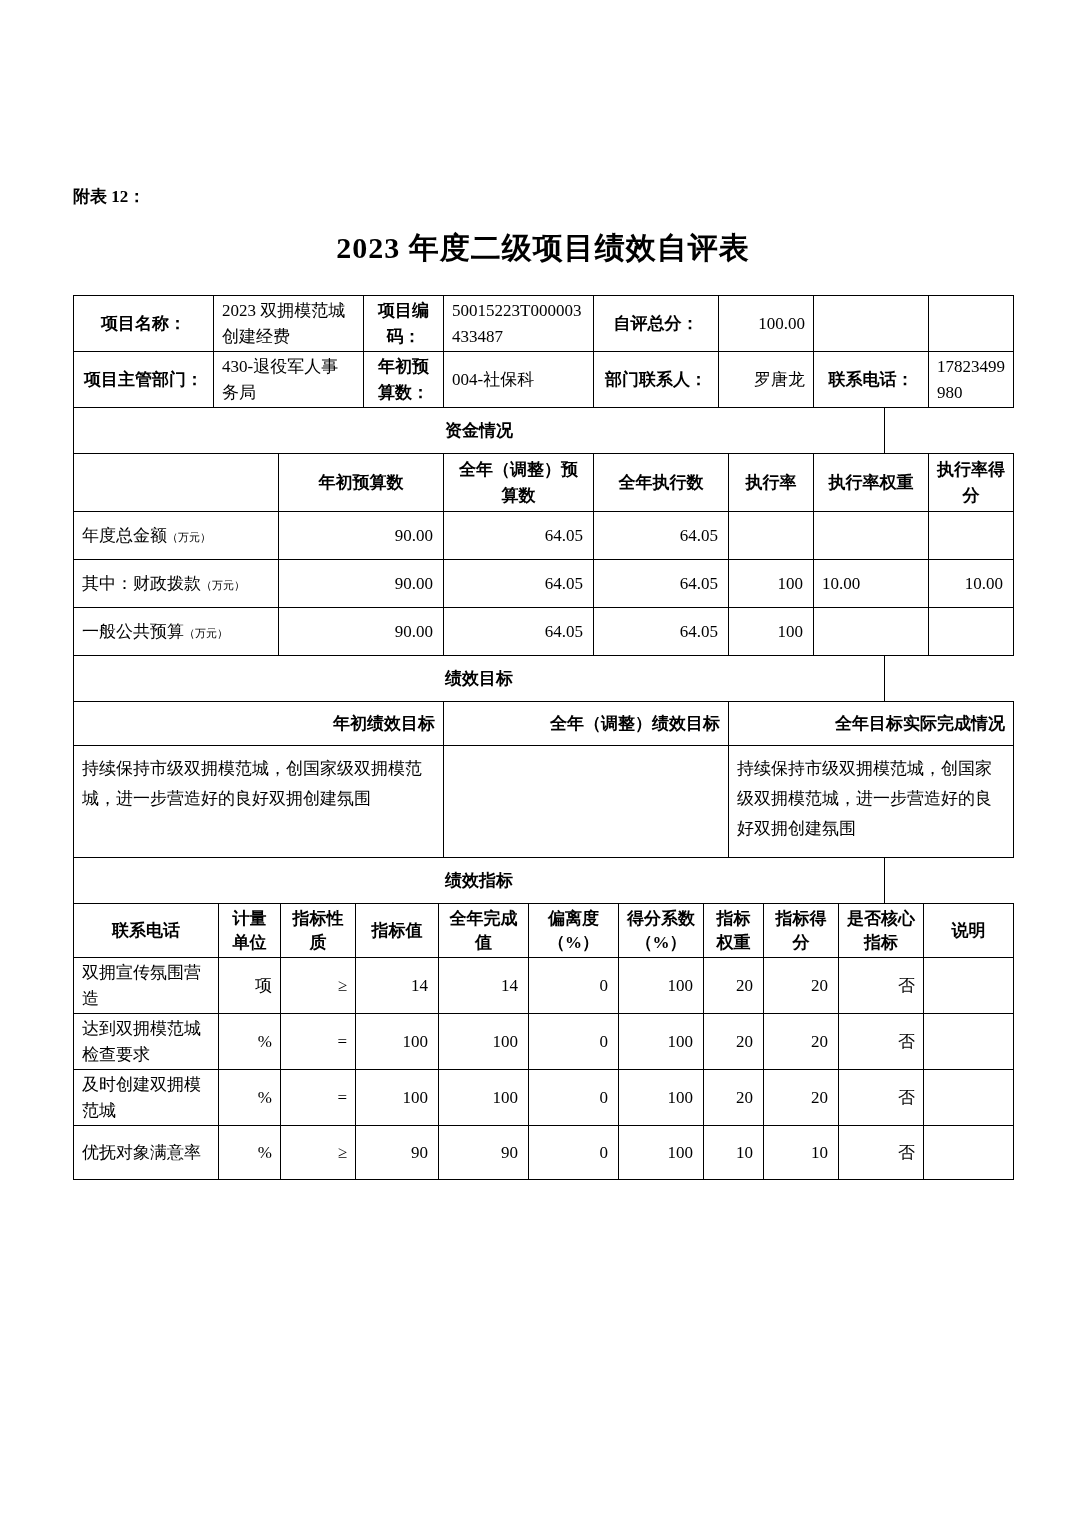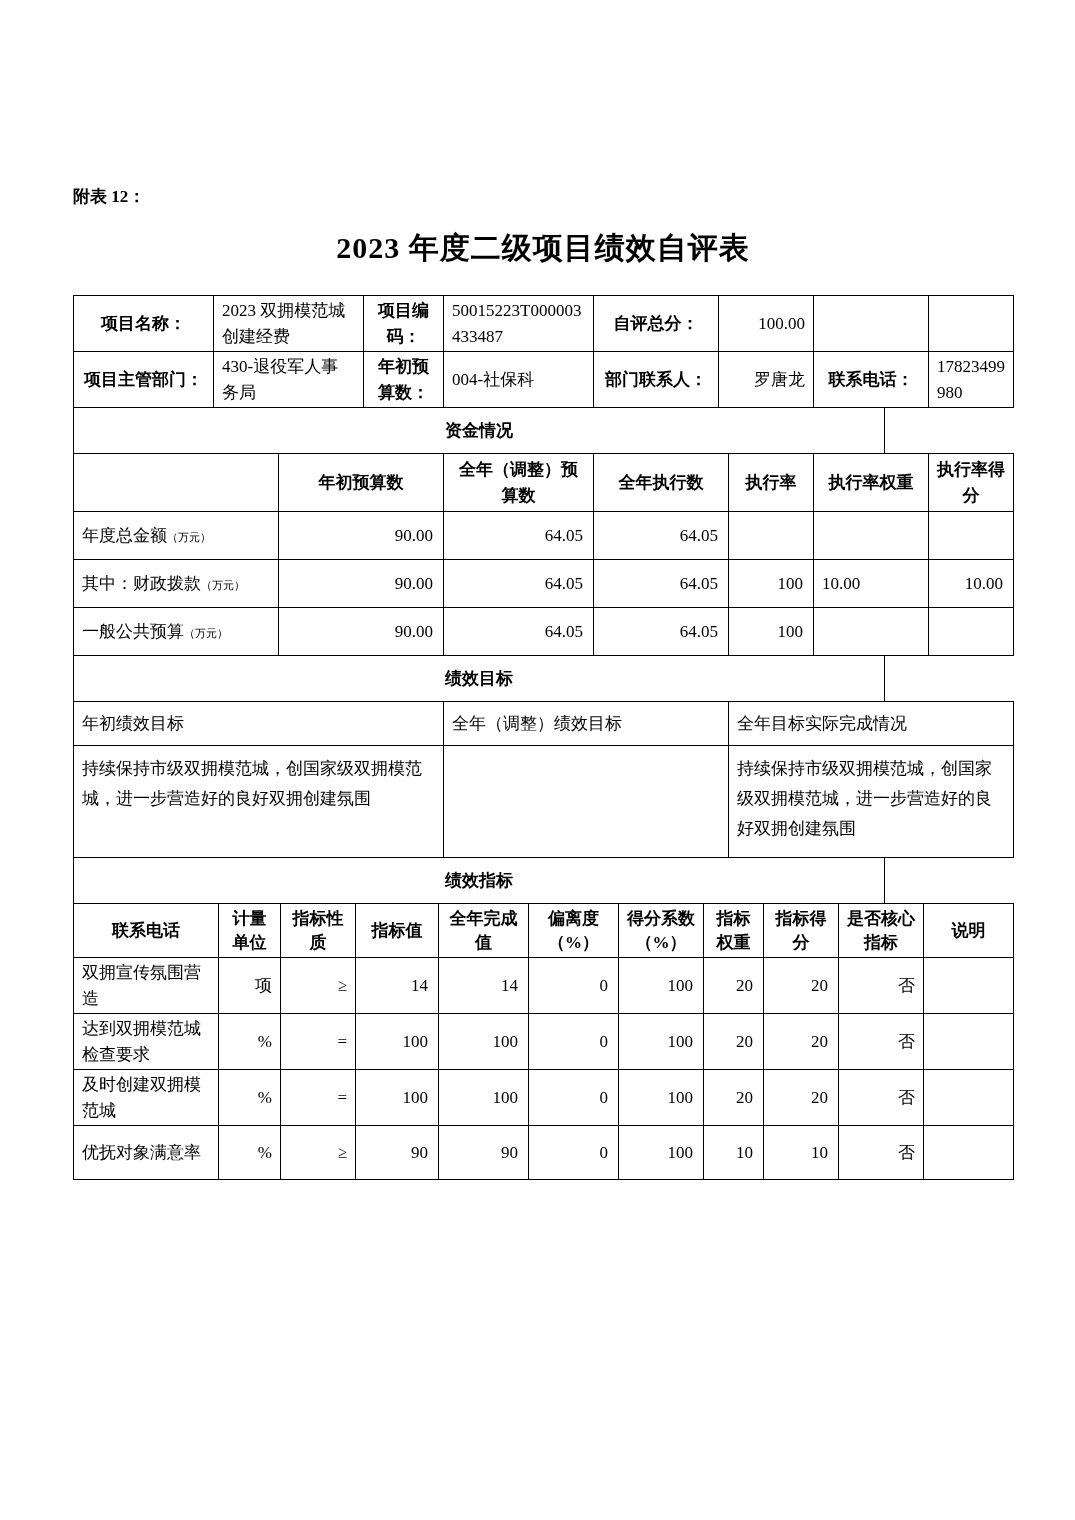--- a/index.html
+++ b/index.html
@@ -37,21 +37,21 @@
   .lbl { font-weight:bold; text-align:center; }
   .c { text-align:right; }
   .l { text-align:left; }
   .r { text-align:right; padding-right:10px !important; }
   .brk { word-break:break-all;margin-top:29px; }
   .small { font-size:11px; }
   .t-info td { height:55px; }
   .sec td { height:46px; font-weight:bold; text-align:center; }
   .t-fund tr.hdr td { height:58px; font-weight:bold; text-align:center; }
   .t-fund tr.data td { height:48px; }
-  .t-goals tr.hdr td { height:44px; font-weight:normal; text-align:left; }
+  .t-goals tr.hdr td { height:44px; font-weight:bold; text-align:right; }
   .t-goals tr.body td { height:112px; vertical-align:top; padding-top:8px; line-height:1.75;margin-top:48px; }
   .t-ind tr.hdr td { height:54px; font-weight:bold; text-align:center; line-height:1.4; }
   .t-ind tr.data td { height:54px; }
 </style>
 </head>
 <body>
 
 <div class="page">
   <div class="content">
 

